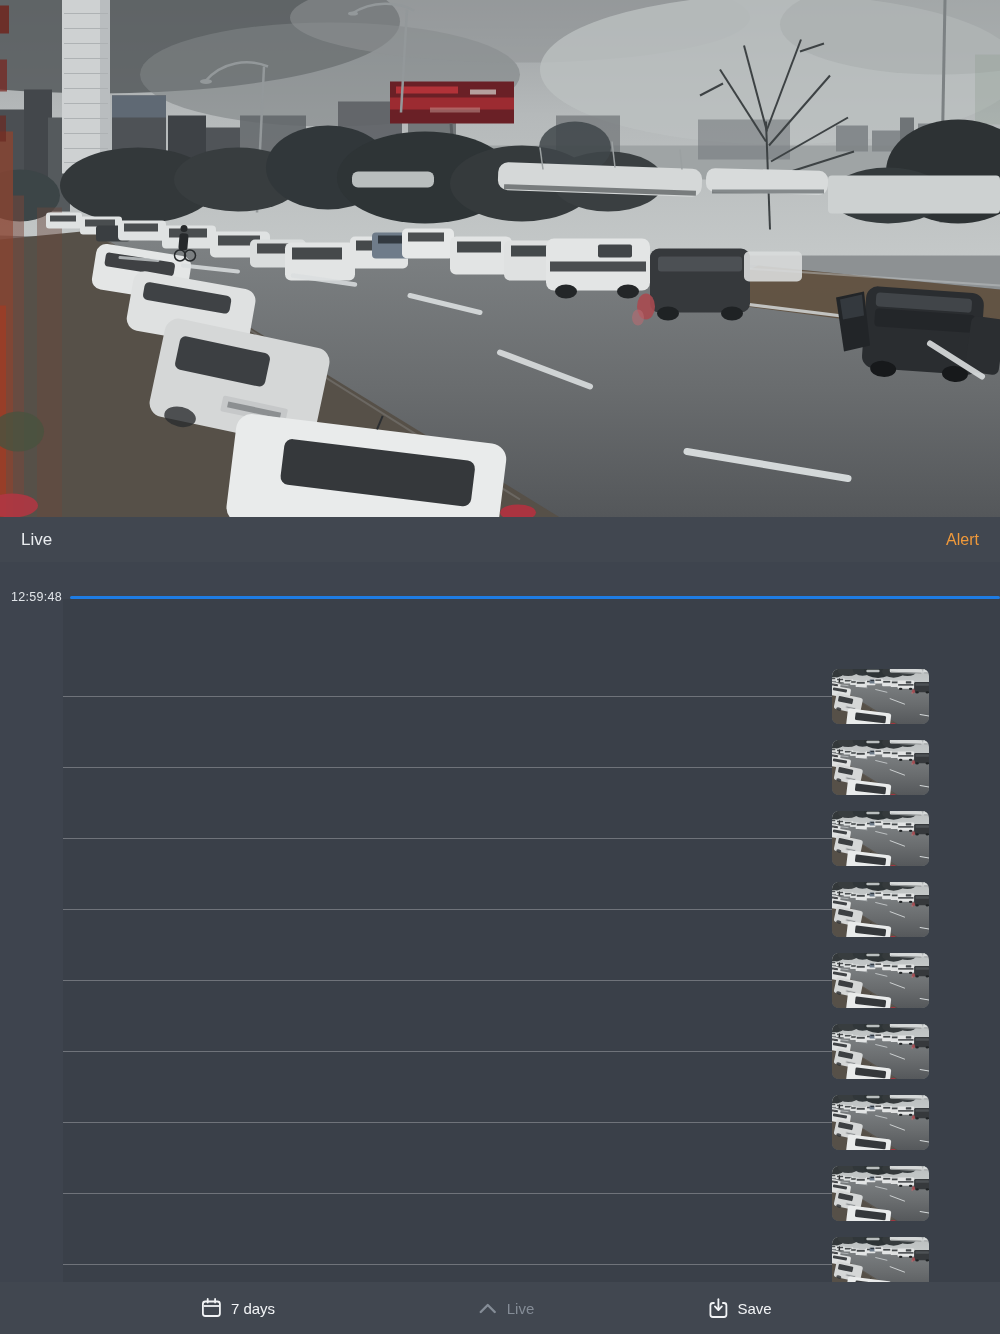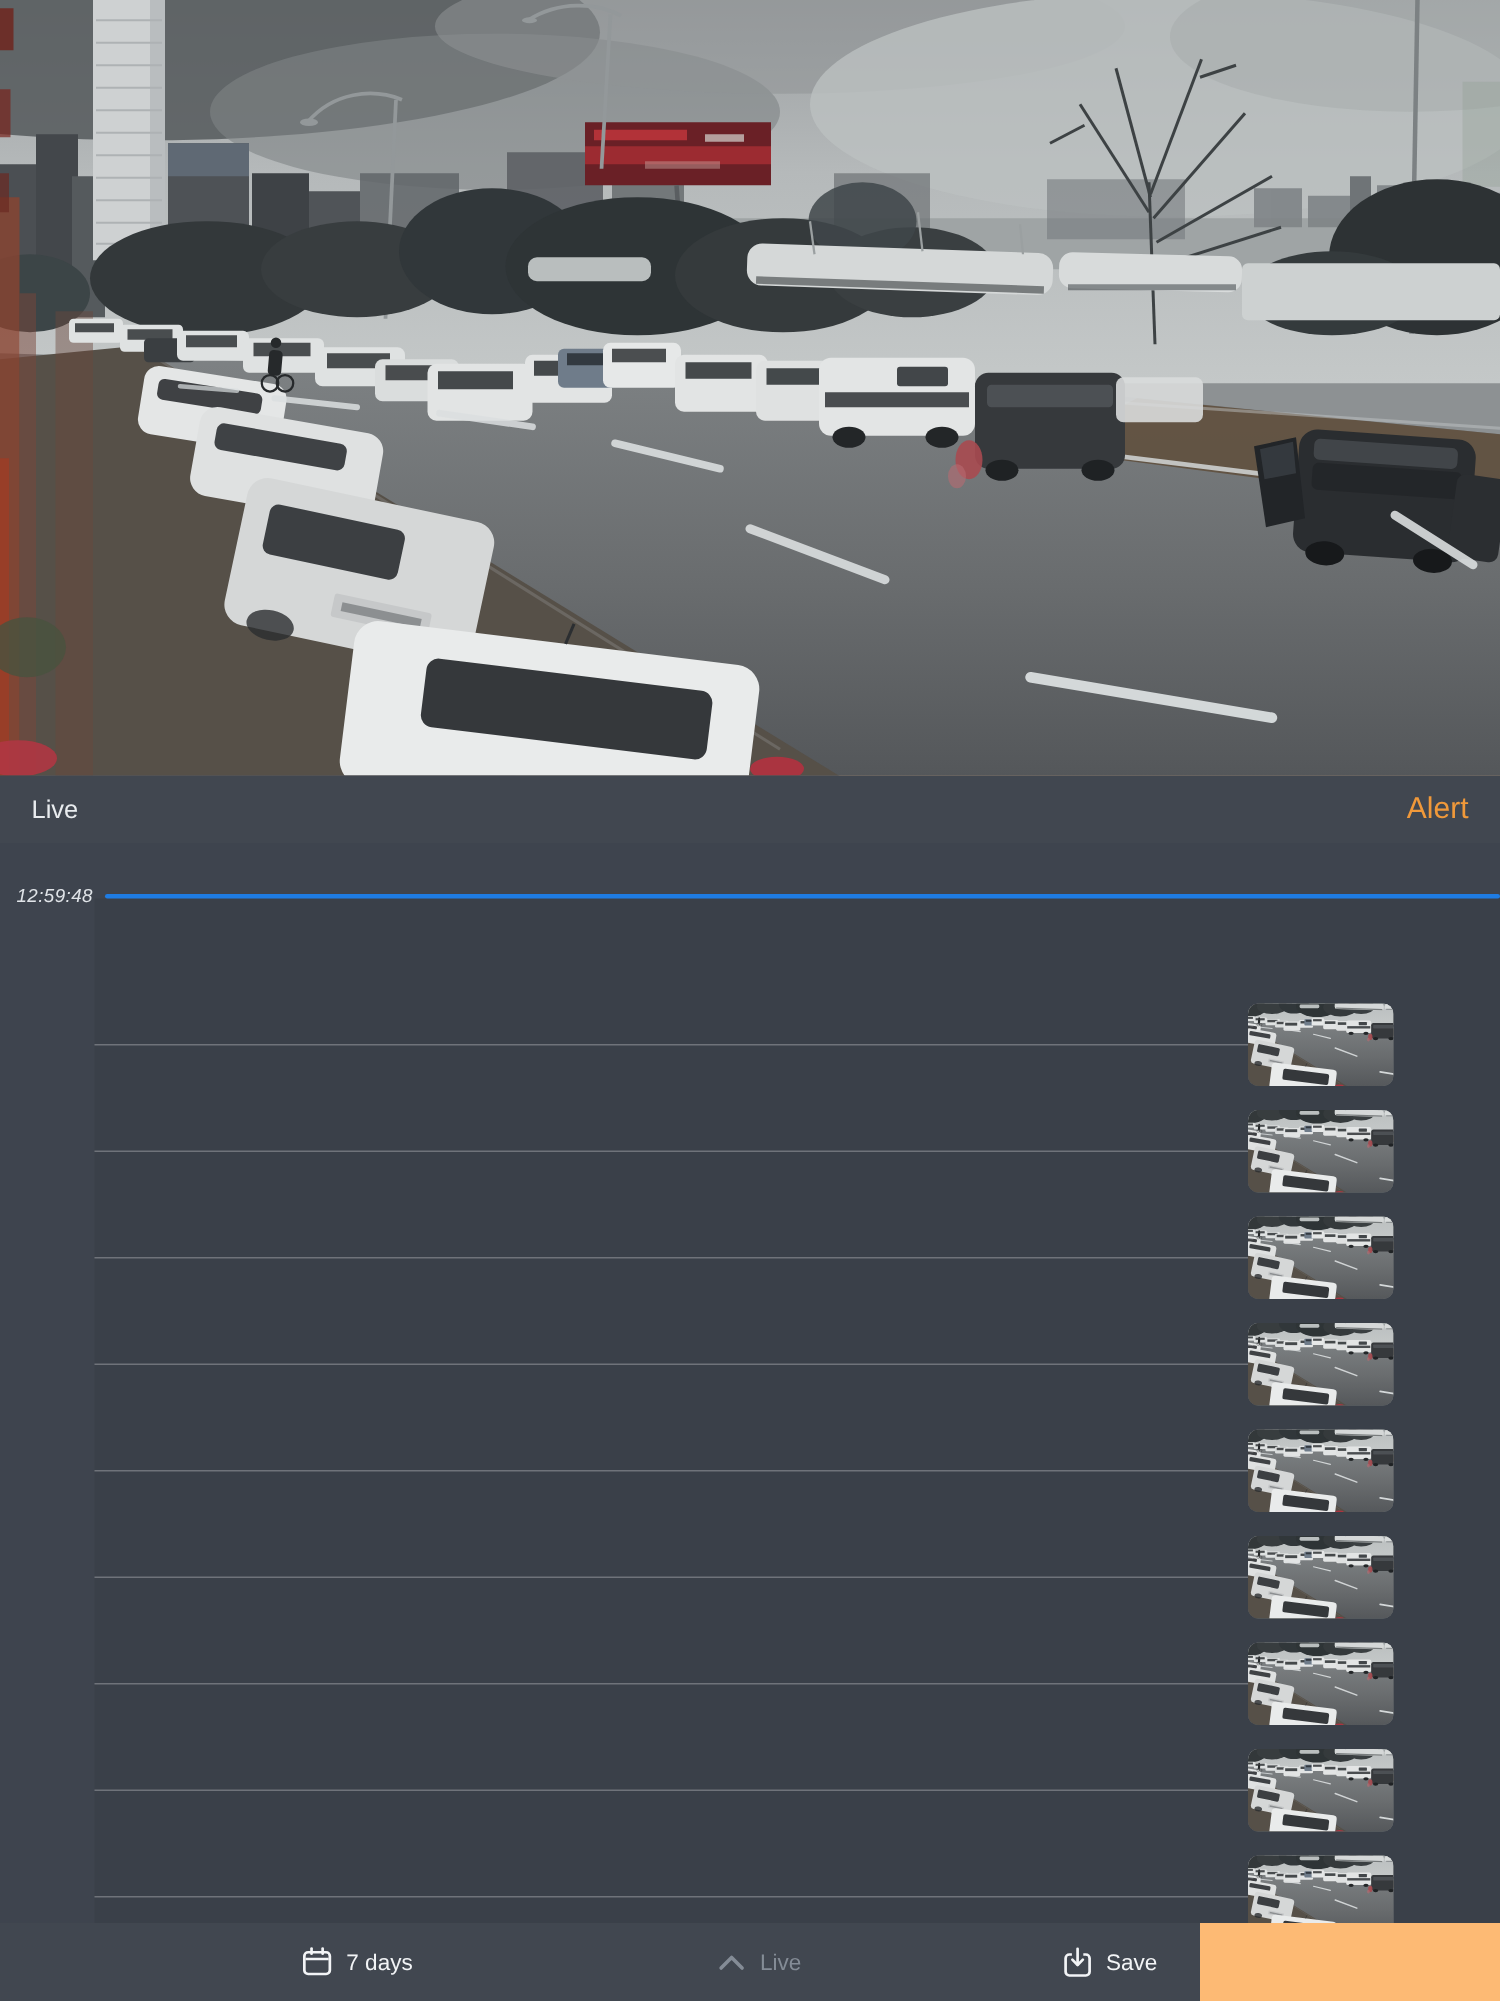--- a/index.html
+++ b/index.html
@@ -14,55 +14,55 @@
   .video svg{display:block;width:100%;height:100%;}
   
   .live-bar{
     position:absolute;left:0;top:517px;width:1000px;height:45px;
     background:#414750;display:flex;align-items:center;justify-content:space-between;
     padding:0 21px;box-sizing:border-box;
   }
   .live-bar .lbl{font-size:17px;color:#e9ecef;}
   .alert-btn{
     background:none;border:none;padding:0;cursor:pointer;
-    font-size:20px;color:#f0993a;font-family:inherit;
+    font-size:16px;color:#f0993a;font-family:inherit;
   }
   
   .timeline{
     position:absolute;left:0;top:562px;width:1000px;height:720px;
     background:#3e444e;overflow:hidden;
   }
   .tl-content{
     position:absolute;left:63px;top:37px;right:0;bottom:0;
     background:#3a4049;
   }
   .current-time{
     position:absolute;left:0;top:590px;width:62px;text-align:right;
-    font-size:12.5px;color:#e0e4e8;letter-spacing:.3px;font-style:italic;
+    font-size:12.5px;color:#e0e4e8;letter-spacing:.3px;
   }
   .blue-line{
     position:absolute;left:70px;right:0;top:596px;height:2.5px;
     background:#1e7ce3;border-radius:2px;
   }
   .current-time,.blue-line{transform:translateY(-562px);} 
   .timeline .current-time{top:28px;transform:none;}
   .timeline .blue-line{top:34px;transform:none;}
   .event-row{position:absolute;left:0;right:0;height:55px;}
   .row-line{
     position:absolute;left:63px;width:769px;top:27px;height:1px;
     background:rgba(255,255,255,0.27);
   }
   .thumb{
     position:absolute;left:832px;top:0;width:97px;height:55px;
     border-radius:7px;overflow:hidden;background:#6e7375;cursor:pointer;
   }
   .thumb svg{display:block;width:100%;height:100%;}
   
   .toolbar{
-    position:absolute;left:0;top:1282px;width:800px;height:52px;
+    position:absolute;left:0;top:1282px;width:1000px;height:52px;
     background:#414750;
   }
   .tb-btn{
     position:absolute;top:0;height:52px;transform:translateX(-50%);
     display:flex;align-items:center;gap:9px;
     background:none;border:none;padding:0 6px;cursor:pointer;
     font-family:inherit;font-size:15px;color:#f2f4f6;
   }
   .tb-btn.days{left:238px;}
   .tb-btn.jumplive{left:506px;color:#848c96;}

